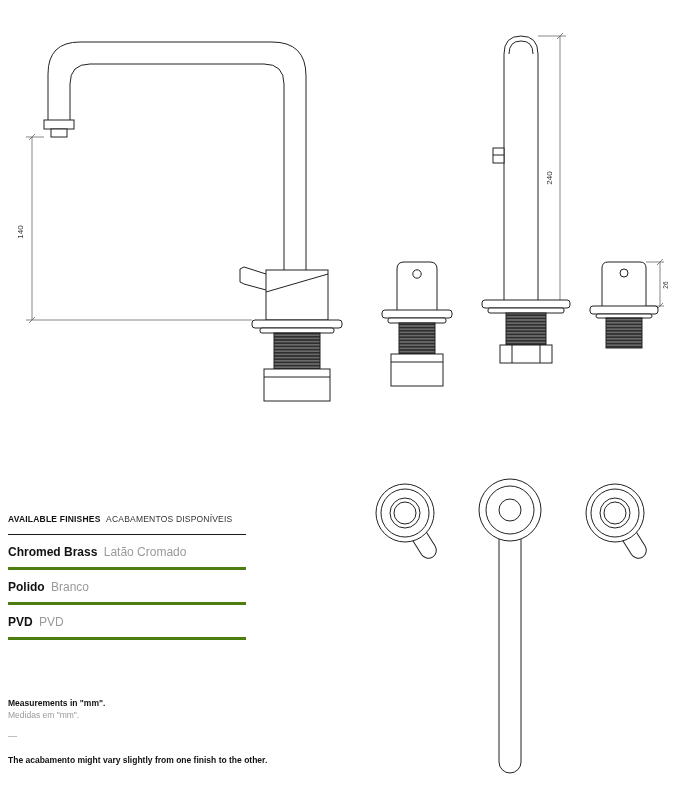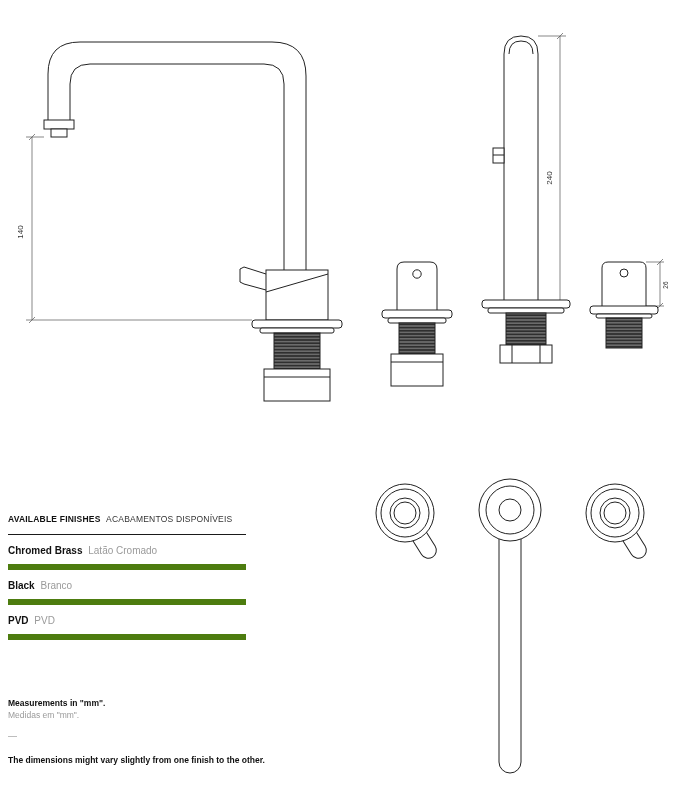--- a/index.html
+++ b/index.html
@@ -18,21 +18,21 @@
   svg .ln{stroke:#222;fill:none;stroke-width:1;}
   svg .fw{fill:#fff;}
   svg .dim{font-family:"Liberation Sans",sans-serif;font-size:8px;fill:#333;stroke:none;text-anchor:middle;}
   svg .dim-sm{font-size:6.5px;}
   svg .ext{stroke:#555;stroke-width:0.7;fill:none;}
 
   .finishes{position:absolute;left:8px;top:466px;width:238px;margin-top:48px;}
   .fin-header{font-size:8.5px;padding-bottom:10px;border-bottom:1px solid #1a1a1a;letter-spacing:.2px;}
   .fin-header .en{font-weight:bold;color:#111;}
   .fin-header .pt{color:#333;margin-left:3px;}
-  .fin-row{font-size:10px;padding:10px 0 8px;border-bottom:6px solid #4d7c0f;}
+  .fin-row{font-size:12px;padding:10px 0 8px;border-bottom:3px solid #4d7c0f;}
   .fin-row .en{font-weight:bold;color:#111;}
   .fin-row .pt{color:#9a9a9a;margin-left:3px;}
 
   .note{position:absolute;left:8px;font-size:8.5px;line-height:1.4;}
   .note .en{font-weight:bold;color:#111;display:block;}
   .note .pt{color:#9a9a9a;display:block;}
   .note-measure{top:698px;}
   .note-dash{top:731px;color:#9a9a9a;font-size:9px;position:absolute;left:8px;}
   .note-vary{top:755px;}
 </style>
@@ -191,31 +191,31 @@
   <div class="finishes">
     <div class="fin-header">
       <span class="en">AVAILABLE FINISHES</span>
       <span class="pt">ACABAMENTOS DISPONÍVEIS</span>
     </div>
     <div class="fin-row">
       <span class="en">Chromed Brass</span>
       <span class="pt">Latão Cromado</span>
     </div>
     <div class="fin-row">
-      <span class="en">Black</span>
+      <span class="en">Polido</span>
       <span class="pt">Branco</span>
     </div>
     <div class="fin-row">
       <span class="en">PVD</span>
       <span class="pt">PVD</span>
     </div>
   </div>
 
   <div class="note note-measure">
     <span class="en">Measurements in "mm".</span>
     <span class="pt">Medidas em "mm".</span>
   </div>
   <div class="note-dash">—</div>
   <div class="note note-vary">
-    <span class="en">The dimensions might vary slightly from one finish to the other.</span>
+    <span class="en">The acabamento might vary slightly from one finish to the other.</span>
   </div>
 
 </div>
 
 </body></html>

